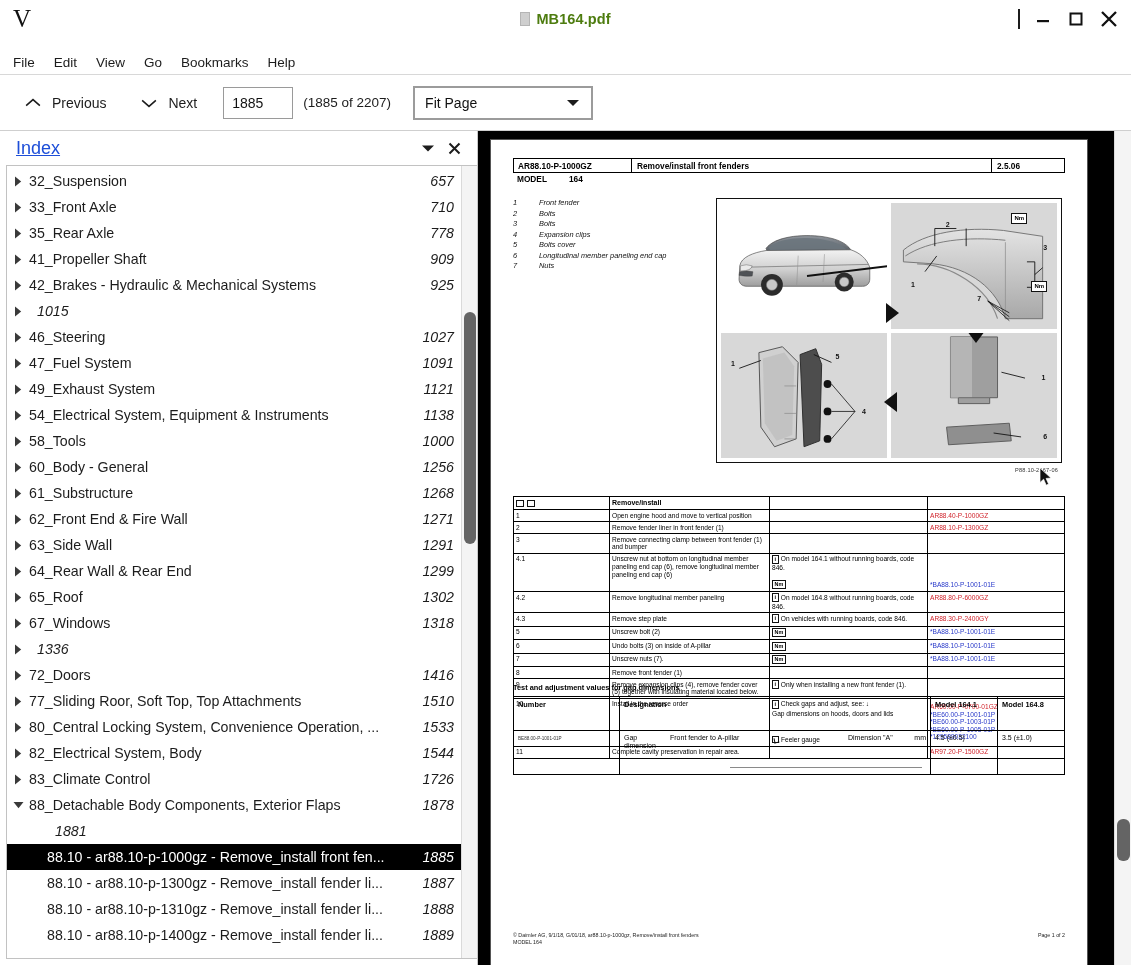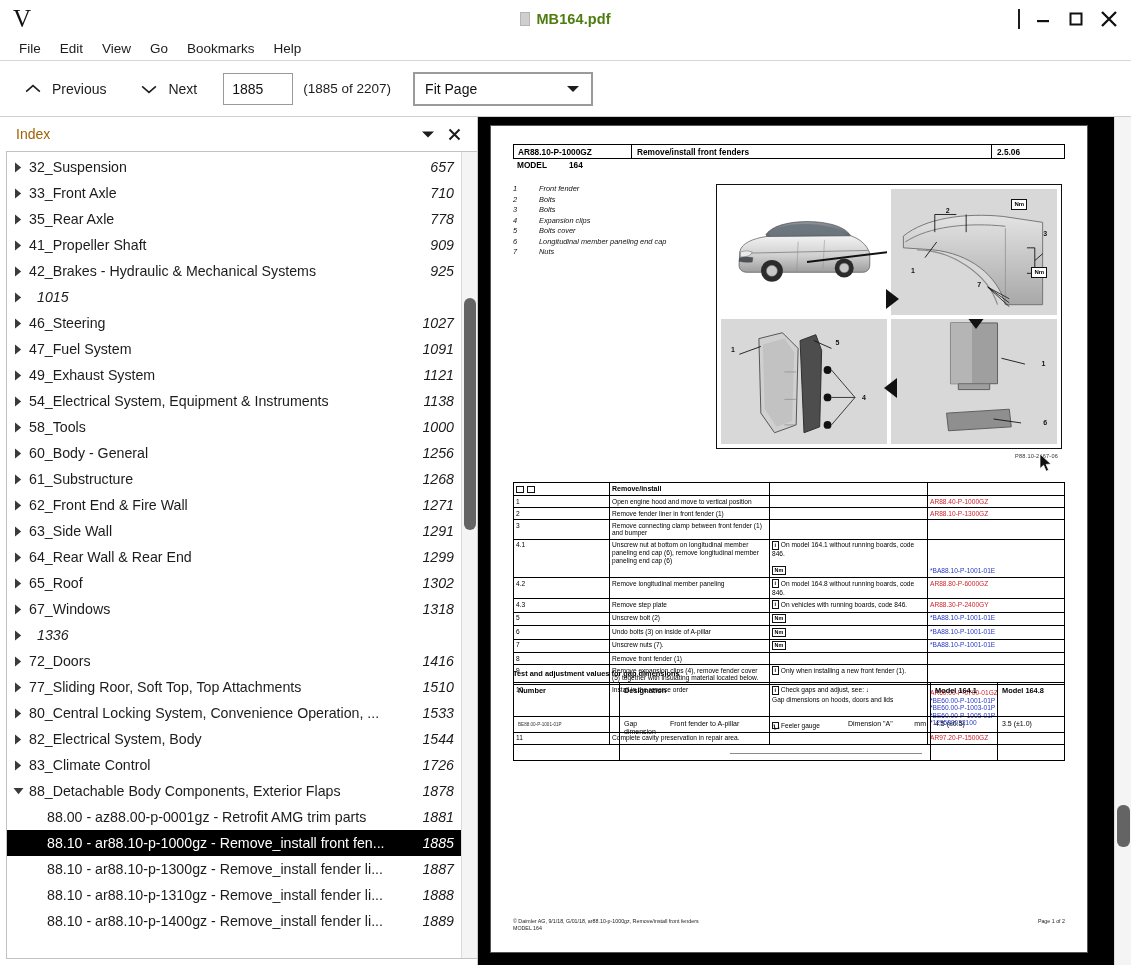--- a/index.html
+++ b/index.html
@@ -19,22 +19,22 @@
   .title-center{ position:absolute; left:0; right:0; top:0; height:37px; display:flex;
                  align-items:center; justify-content:center; pointer-events:none; gap:6px; }
   .doc-glyph{ width:10px; height:14px; background:#cfcfcf; border:1px solid #b5b5b5; display:inline-block; }
   .title-text{ font-size:14.5px; font-weight:bold; color:#4d7c0f; letter-spacing:0.1px; }
   .wincontrols{ position:absolute; right:6px; top:0; height:37px; display:flex; align-items:center; gap:0px; }
   .wc{ width:33px; height:37px; display:flex; align-items:center; justify-content:center; }
   .wc svg{ display:block; }
   .sep-bar{ width:2px; height:20px; background:#1c1c1c; margin-right:6px; }
 
   
-  .menubar{ height:24px; display:flex; align-items:center; padding-left:10px; gap:1px;
-            border-bottom:1px solid #d8d8d8; flex:0 0 auto; }
+  .menubar{ height:24px; display:flex; align-items:center; padding-left:4px; gap:1px;
+            border-bottom:1px solid #d8d8d8; flex:0 0 auto;margin-top:14px; }
   .menu-item{ font-size:13.5px; color:#1c1c1c; padding:2px 9px; line-height:18px; cursor:default; }
 
   
   .toolbar{ height:56px; display:flex; align-items:center; padding-left:16px; gap:0;
             border-bottom:1px solid #cfcfcf; flex:0 0 auto; background:#fff; }
   .tb-btn{ display:flex; align-items:center; gap:10px; padding:4px 8px; font-size:14px; color:#1c1c1c; cursor:default;}
   .chev{ width:18px; height:12px; }
   .page-input{ width:70px; height:32px; border:1px solid #9a9a9a; background:#fff;
                font-size:14px; font-family:"Liberation Sans", sans-serif; color:#111;
                padding:0 8px; margin-left:18px; }
@@ -44,21 +44,21 @@
   .zoom-select .lbl{ font-size:14px; color:#111; }
   .zoom-select .caret{ position:absolute; right:11px; top:50%; transform:translateY(-50%); }
 
   
   .body{ flex:1 1 auto; display:flex; min-height:0; position:relative; }
 
   
   .sidebar{ width:478px; flex:0 0 478px; display:flex; flex-direction:column;
             border-right:1px solid #c9c9c9; min-height:0; background:#fff;}
   .sb-head{ height:34px; display:flex; align-items:center; padding:0 10px 0 16px; flex:0 0 auto; background:#fff;}
-  .sb-title{ font-size:14px; color:#a16207; flex:1 1 auto; }
+  .sb-title{ font-size:18px; color:#1d4ed8; flex:1 1 auto;text-decoration:underline; }
   .sb-ico{ width:26px; height:26px; display:flex; align-items:center; justify-content:center; cursor:default;}
   .sb-body{ flex:1 1 auto; position:relative; min-height:0; border:1px solid #c2c2c2; border-right:none;
             margin:0 0 6px 6px; background:#fff; overflow:hidden; }
   .tree{ position:absolute; left:0; right:16px; top:0; bottom:0; overflow:hidden; padding-top:2px;}
   .row{ height:26px; display:flex; align-items:center; padding-right:7px; font-size:14.2px;
         color:#1c1c1c; cursor:default; white-space:nowrap; }
   .row.sel{ background:#000000; color:#ffffff; }
   .row .arrow{ width:22px; display:flex; align-items:center; justify-content:center; flex:0 0 22px; }
   .row .lbl{ flex:1 1 auto; overflow:hidden; text-overflow:ellipsis; }
   .row .pg{ font-style:italic; font-size:14.2px; margin-left:8px; flex:0 0 auto; }
@@ -441,21 +441,20 @@
             <div class="row">
               <span class="arrow">
                 <svg width="11" height="8" viewBox="0 0 11 8">
                   <path d="M0.5 1 L10.5 1 L5.5 7.2 Z" fill="#3a3a3a"></path>
                 </svg>
               </span>
               <span class="lbl">88_Detachable Body Components, Exterior Flaps</span>
               <span class="pg">1878</span>
             </div>
             <div class="row child">
-              <span class="lbl">88.00 - az88.00-p-0001gz - Retrofit AMG trim parts</span>
               <span class="pg">1881</span>
             </div>
             <div class="row child sel">
               <span class="lbl">88.10 - ar88.10-p-1000gz - Remove_install front fen...</span>
               <span class="pg">1885</span>
             </div>
             <div class="row child">
               <span class="lbl">88.10 - ar88.10-p-1300gz - Remove_install fender li...</span>
               <span class="pg">1887</span>
             </div>

